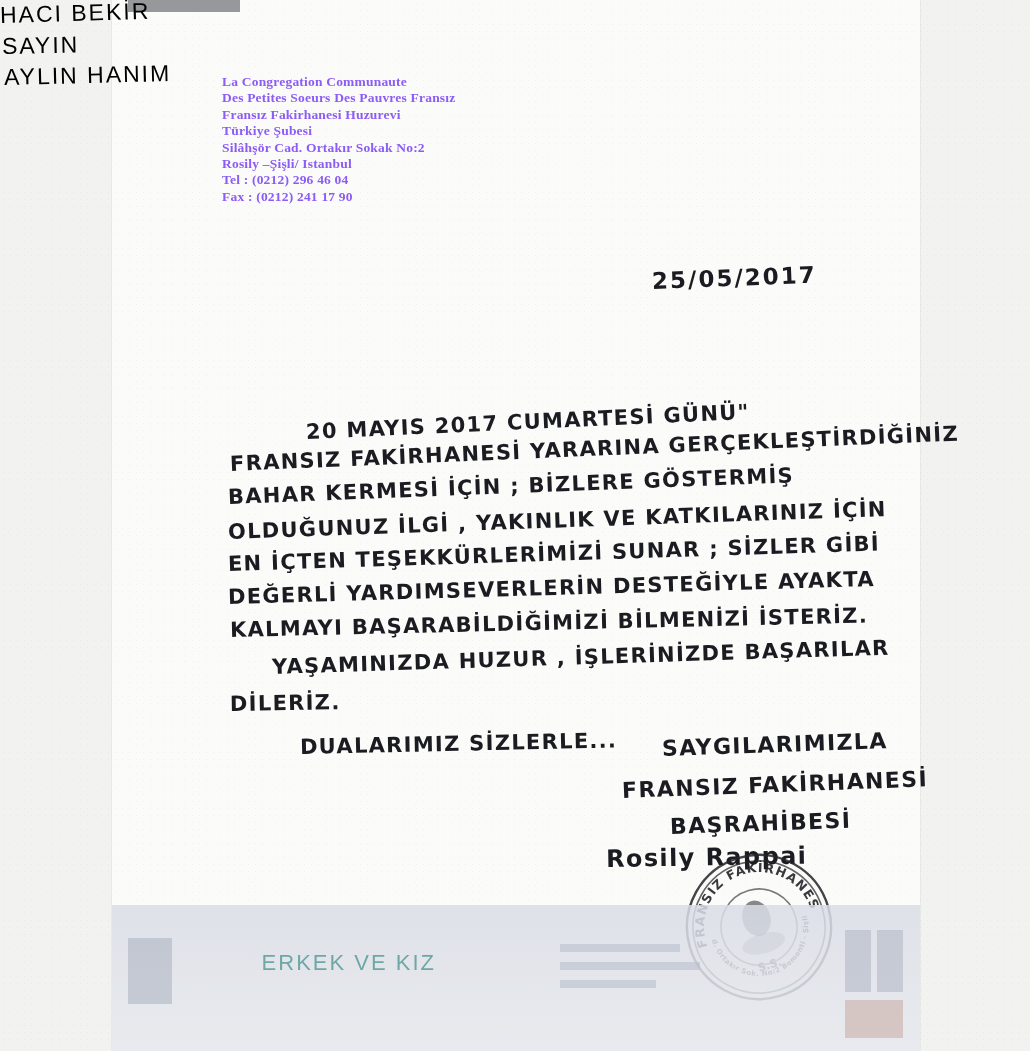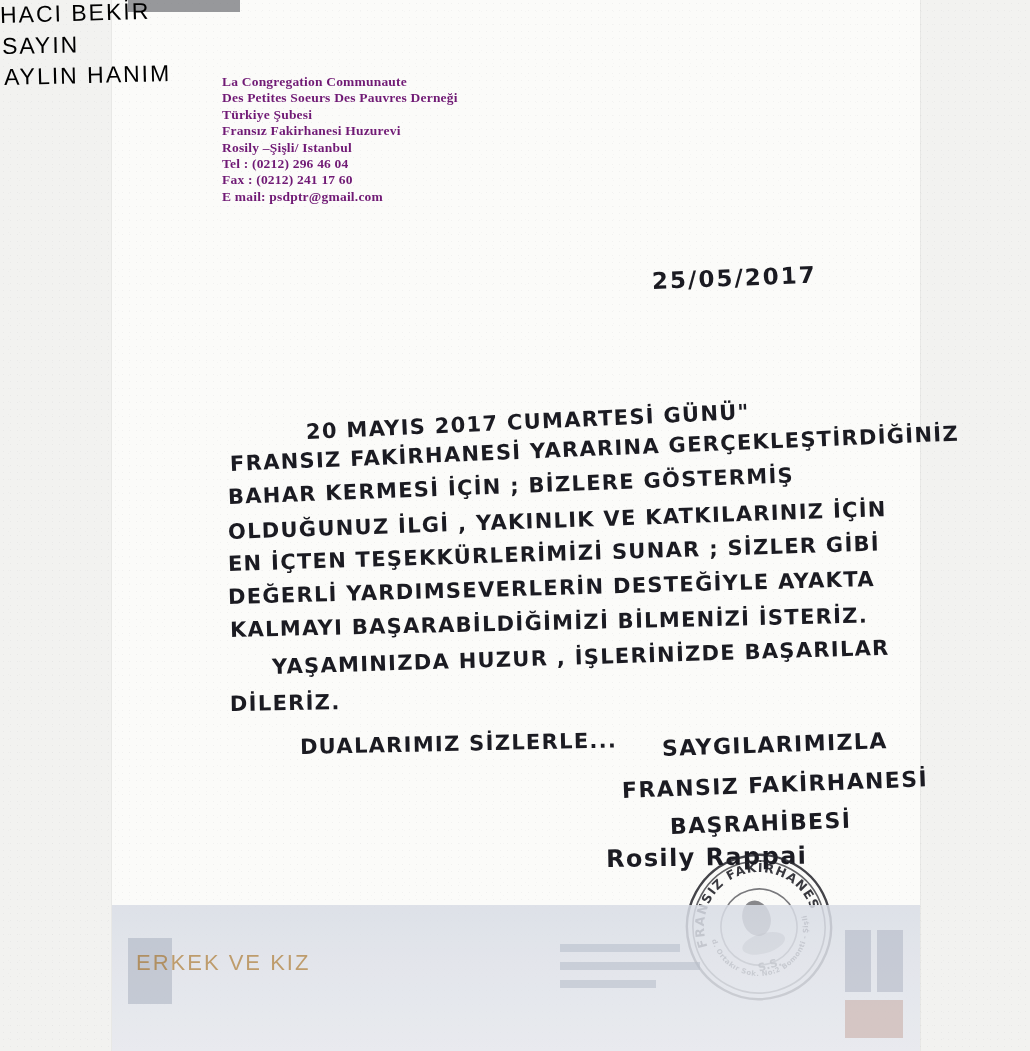--- a/index.html
+++ b/index.html
@@ -71,42 +71,42 @@
   }
   #ghost-left-img   { left: 128px; top: 938px; width: 44px; height: 66px; background:#aab0c0; }
   #ghost-bar-1      { left: 560px; top: 944px; width: 120px; height: 8px;  background:#b5bbc9; }
   #ghost-bar-2      { left: 560px; top: 962px; width: 140px; height: 8px;  background:#b5bbc9; }
   #ghost-bar-3      { left: 560px; top: 980px; width: 96px;  height: 8px;  background:#b5bbc9; }
   #ghost-right-1    { left: 845px; top: 930px; width: 26px;  height: 62px; background:#aeb4c3; }
   #ghost-right-2    { left: 877px; top: 930px; width: 26px;  height: 62px; background:#aeb4c3; }
   #ghost-right-3    { left: 845px; top: 1000px; width: 58px; height: 38px; background:#c6a9a2; }
   #ghost-text-left  {
     position:absolute; left:136px; top:950px; width:300px; height:52px;
-    color:#a16207; opacity:.55; font-size:22px; letter-spacing:2px;
-    font-family:"Liberation Sans", sans-serif; overflow:hidden;
+    color:#0f766e; opacity:.55; font-size:22px; letter-spacing:2px;
+    font-family:"Liberation Sans", sans-serif; overflow:hidden;text-align:right;
   }
 
   
   #top-edge-mark {
     position: absolute;
     left: 128px;
     top: 0px;
     width: 112px;
     height: 12px;
     background: #7e7f83;
     opacity: .8;
   }
 
   
   #letterhead {
     position: absolute;
     left: 222px;
     top: 74px;
     width: 430px;
-    color: #701a75;
+    color: #8b5cf6;
     font-family: "Liberation Serif", serif;
     font-weight: bold;
     font-size: 13.5px;
     line-height: 16.4px;
     letter-spacing: .2px;
   }
   #letterhead .lh-line { white-space: nowrap; }
 
   
   .hand {
@@ -187,27 +187,27 @@
 <body>
 
 <div id="scan">
 
   <div id="page-sheet"></div>
   <div id="noise"></div>
   <div id="top-edge-mark"></div>
 
   <div id="letterhead">
     <div class="lh-line">La Congregation Communaute</div>
-    <div class="lh-line">Des Petites Soeurs Des Pauvres Derneği</div>
+    <div class="lh-line">Des Petites Soeurs Des Pauvres Fransız</div>
+    <div class="lh-line">Fransız Fakirhanesi Huzurevi</div>
     <div class="lh-line">Türkiye Şubesi</div>
-    <div class="lh-line">Fransız Fakirhanesi Huzurevi</div>
+    <div class="lh-line">Silâhşör Cad. Ortakır Sokak No:2</div>
     <div class="lh-line">Rosily –Şişli/ Istanbul</div>
     <div class="lh-line">Tel : (0212) 296 46 04</div>
-    <div class="lh-line">Fax : (0212) 241 17 60</div>
-    <div class="lh-line">E mail: psdptr@gmail.com</div>
+    <div class="lh-line">Fax : (0212) 241 17 90</div>
   </div>
 
   <div class="hand" id="hw-date">25/05/2017</div>
 
   <div id="hw-salutation">
     <div class="sal-line sal-1">HACI BEKİR</div>
     <div class="sal-line sal-2">SAYIN</div>
     <div class="sal-line sal-3">AYLIN HANIM</div>
   </div>
 

